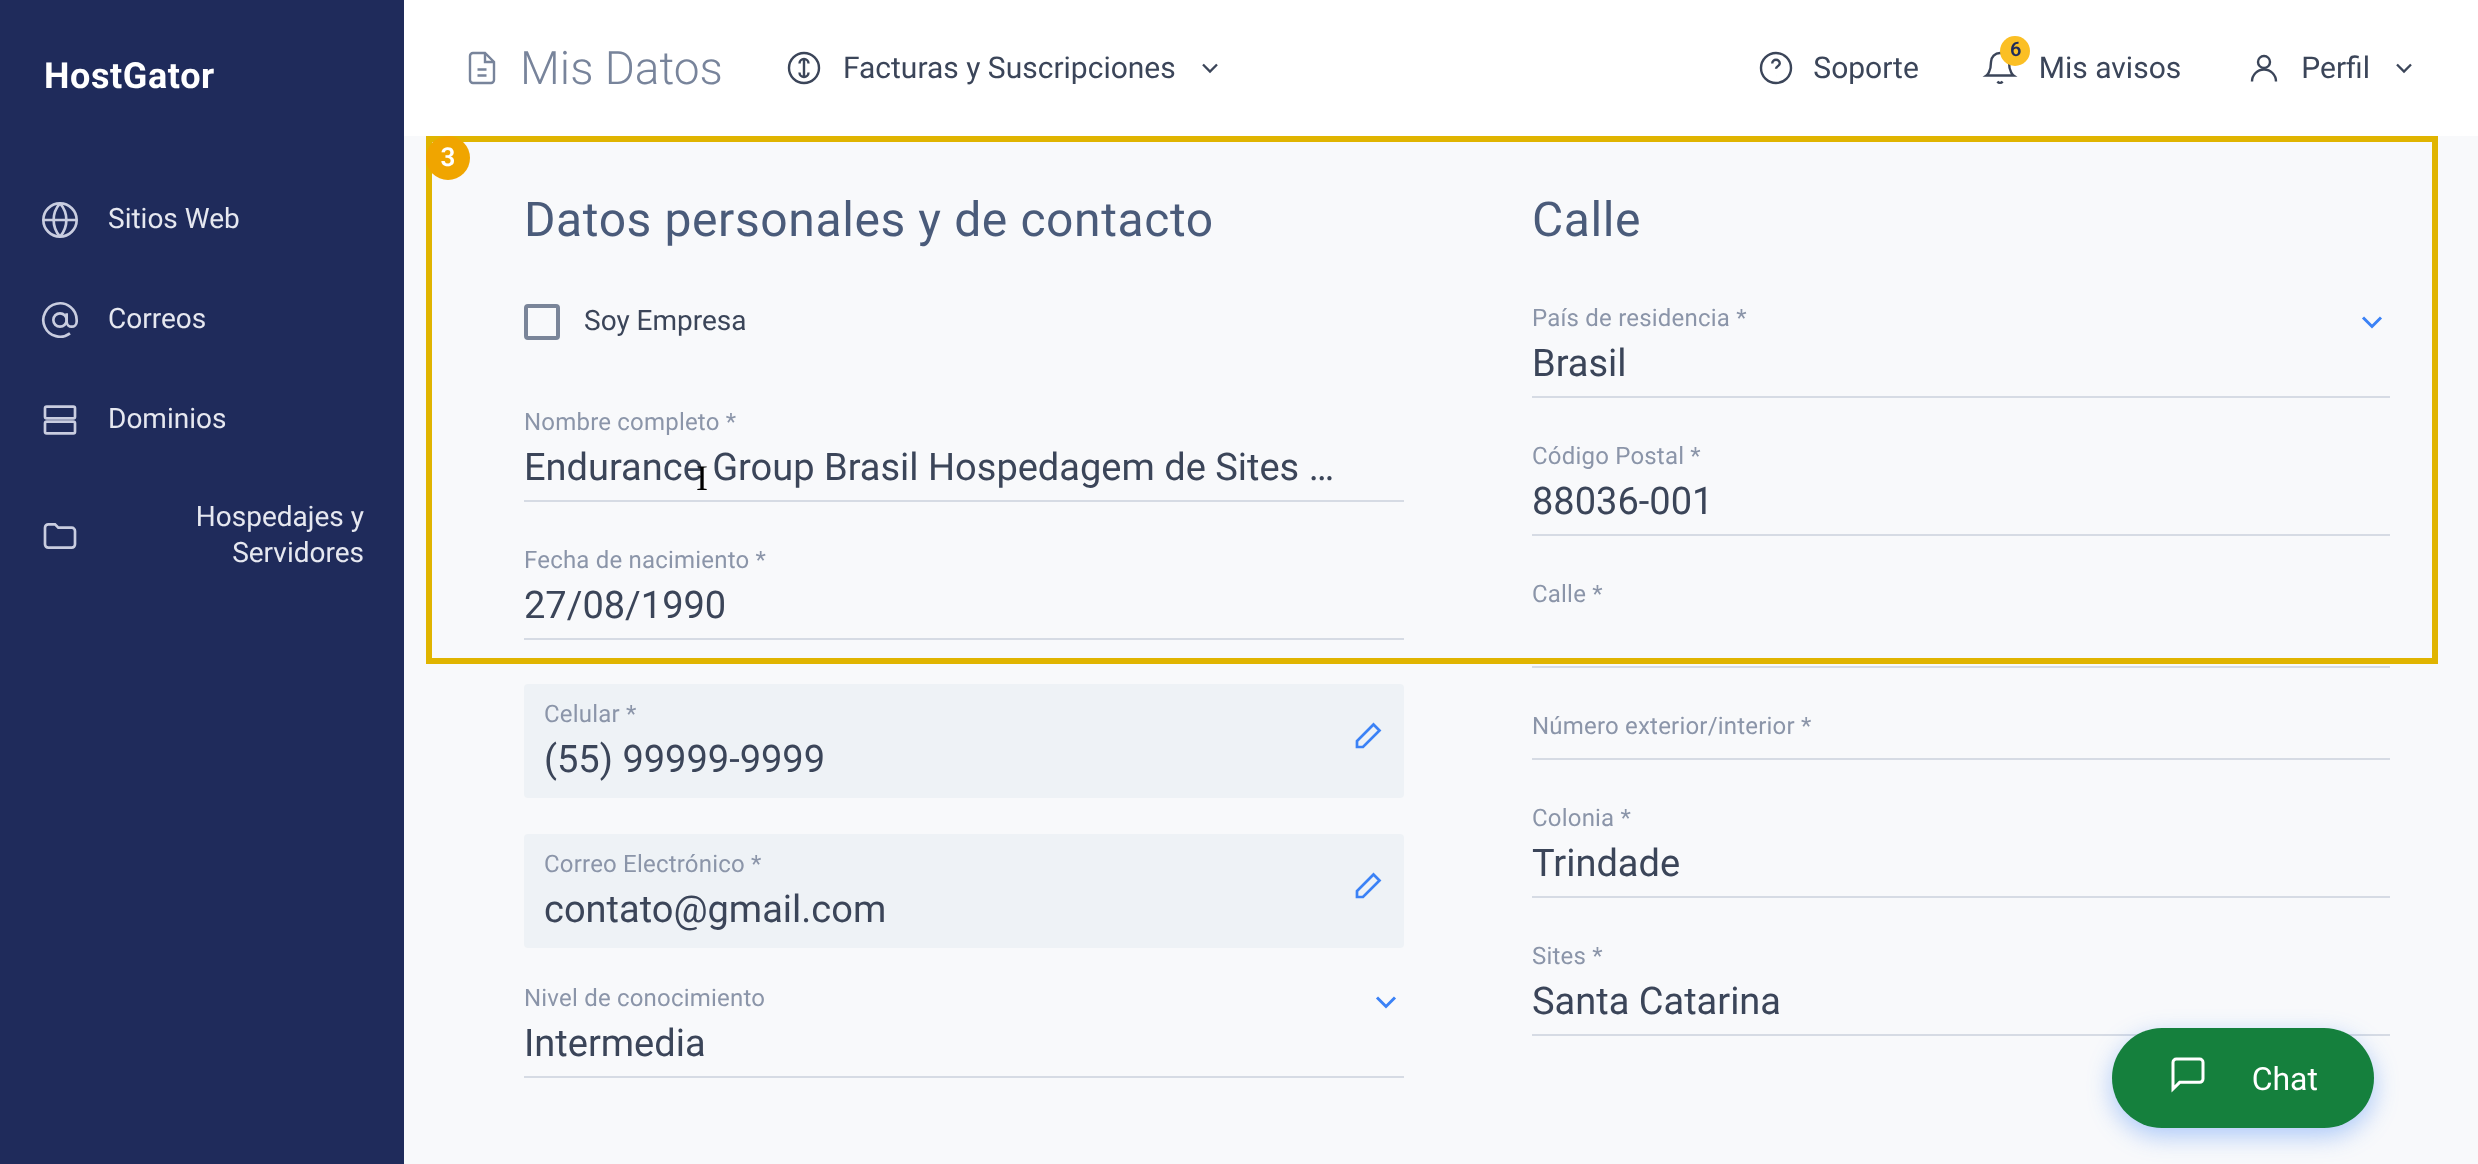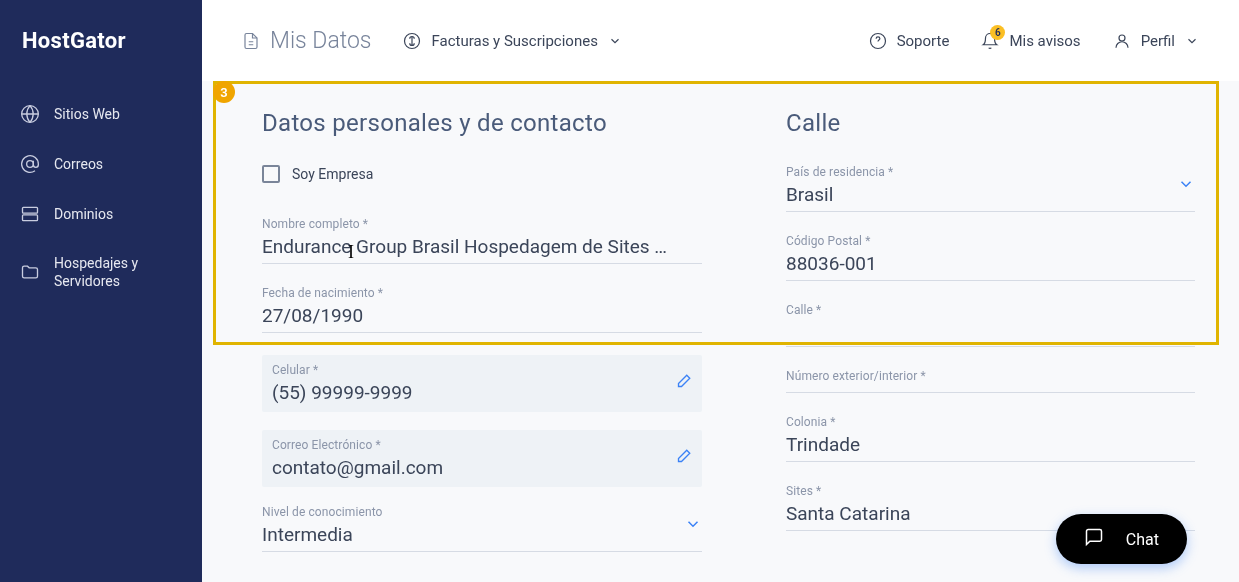--- a/index.html
+++ b/index.html
@@ -1,65 +1,65 @@
 <!DOCTYPE html>
 <html><head>
   <meta charset="utf-8">
   <style>
     * { margin: 0; padding: 0; box-sizing: border-box; font-family: -apple-system, BlinkMacSystemFont, 'Segoe UI', Roboto, sans-serif; }
     body { background: #f8f9fb; width: 1239px; height: 582px; overflow: hidden; }
     .app { display: flex; height: 582px; }
     
     
     .sidebar { width: 202px; background: #1f2b5b; color: #fff; padding-top: 0; flex-shrink: 0; }
-    .logo { font-size: 22px; font-weight: 700; padding: 28px 20px 36px 22px; letter-spacing: 0.3px; }
-    .nav-item { display: flex; align-items: center; padding: 15px 20px; color: #e6e8f0; font-size: 14px; cursor: pointer; gap: 14px; }
+    .logo { font-size: 18px; font-weight: 700; padding: 28px 20px 36px 22px; letter-spacing: 0.3px; }
+    .nav-item { display: flex; align-items: center; padding: 15px 20px; color: #e6e8f0; font-size: 14px; cursor: pointer; gap: 14px; text-align: right; }
     .nav-icon { width: 20px; height: 20px; display: inline-flex; align-items: center; justify-content: center; flex-shrink: 0; }
     .nav-icon svg { stroke: #c9cde0; }
     .nav-text { line-height: 1.3; }
     
     
     .main { flex: 1; display: flex; flex-direction: column; }
-    .topbar { height: 81px; background: #fff; display: flex; align-items: center; padding: 0 40px; gap: 32px; color: #4a5568; }
+    .topbar { height: 68px; background: #fff; display: flex; align-items: center; padding: 0 30px; gap: 32px; color: #4a5568; }
     .tb-item { display: flex; align-items: center; gap: 10px; font-size: 15px; cursor: pointer; color: #3b4559; position: relative; }
     .tb-item.large { font-size: 23px; color: #78849b; font-weight: 300; }
     .tb-item.large .tb-icon svg { stroke: #78849b; width: 20px; height: 20px; }
     .tb-sep { flex: 1; }
     .tb-icon { width: 18px; height: 18px; display: inline-flex; align-items: center; justify-content: center; }
     .chevron { width: 14px; height: 14px; }
     .badge { position: absolute; top: -7px; left: 9px; background: #fbbf24; color: #1f2b5b; font-size: 10px; border-radius: 50%; width: 15px; height: 15px; display: flex; align-items: center; justify-content: center; font-weight: 600; }
 
     
     .content-wrap { position: relative; flex: 1; overflow: hidden; }
     .highlight-box { position: absolute; top: 0; left: 11px; right: 20px; height: 264px; border: 3px solid #e0b400; z-index: 5; pointer-events: none; }
     .highlight-badge { position: absolute; top: -3px; left: -3px; background: #f0a500; color: #fff; width: 22px; height: 22px; border-radius: 50%; display: flex; align-items: center; justify-content: center; font-size: 13px; font-weight: 600; z-index: 6; }
-    .content { display: flex; padding: 28px 44px 0 60px; gap: 84px; }
+    .content { display: flex; padding: 28px 44px 0 60px; gap: 64px; }
     .col { flex: 1; max-width: 440px; }
     .col-r { max-width: 440px; }
     .section-title { font-size: 24px; color: #4a5b7a; font-weight: 400; margin-bottom: 28px; letter-spacing: 0.3px; }
     
     .checkbox-row { display: flex; align-items: center; gap: 12px; font-size: 14px; color: #3b4559; margin-bottom: 34px; }
     .checkbox { width: 18px; height: 18px; border: 2px solid #7a8599; border-radius: 2px; }
     
     .field { margin-bottom: 22px; border-bottom: 1px solid #d6dbe4; padding-bottom: 5px; position: relative; }
     .field.shade { background: #eef2f6; padding: 8px 10px 8px 10px; border-bottom: none; border-radius: 2px; margin-bottom: 18px; }
     .field-label { font-size: 12px; color: #8b95a9; margin-bottom: 4px; letter-spacing: 0.1px; }
     .field-value { font-size: 19px; color: #3b4559; white-space: nowrap; overflow: hidden; text-overflow: ellipsis; padding-right: 30px; }
     .field.empty .field-value { min-height: 20px; }
     .edit-icon { position: absolute; right: 10px; top: 50%; transform: translateY(-50%); cursor: pointer; }
     .edit-icon svg { stroke: #3b82f6; }
 
-    .field.select { display: flex; justify-content: space-between; align-items: center; }
+    .field.select { display: flex; justify-content: space-between; align-items: flex-start; }
     .select-chev { margin-bottom: 0; }
     .select-chev svg { stroke: #3b82f6; width: 18px; height: 18px; }
     
     .cursor-ibeam { position: absolute; left: 86px; top: 25px; font-size: 18px; color: #000; pointer-events: none; font-family: serif; }
     
     
-    .chat-btn { position: fixed; bottom: 18px; right: 52px; background: #000000; color: #fff; padding: 13px 28px; border-radius: 28px; display: flex; align-items: center; gap: 22px; font-size: 16px; cursor: pointer; box-shadow: 0 4px 12px rgba(59,130,246,0.4); }
+    .chat-btn { position: fixed; bottom: 18px; right: 52px; background: #15803d; color: #fff; padding: 13px 28px; border-radius: 28px; display: flex; align-items: center; gap: 22px; font-size: 16px; cursor: pointer; box-shadow: 0 4px 12px rgba(59,130,246,0.4); }
     .chat-btn svg { stroke: #fff; }
   </style>
 </head>
 <body>
 
 <div class="app">
 
   <aside class="sidebar">
     <div class="logo">HostGator</div>
     <div class="nav-item">

